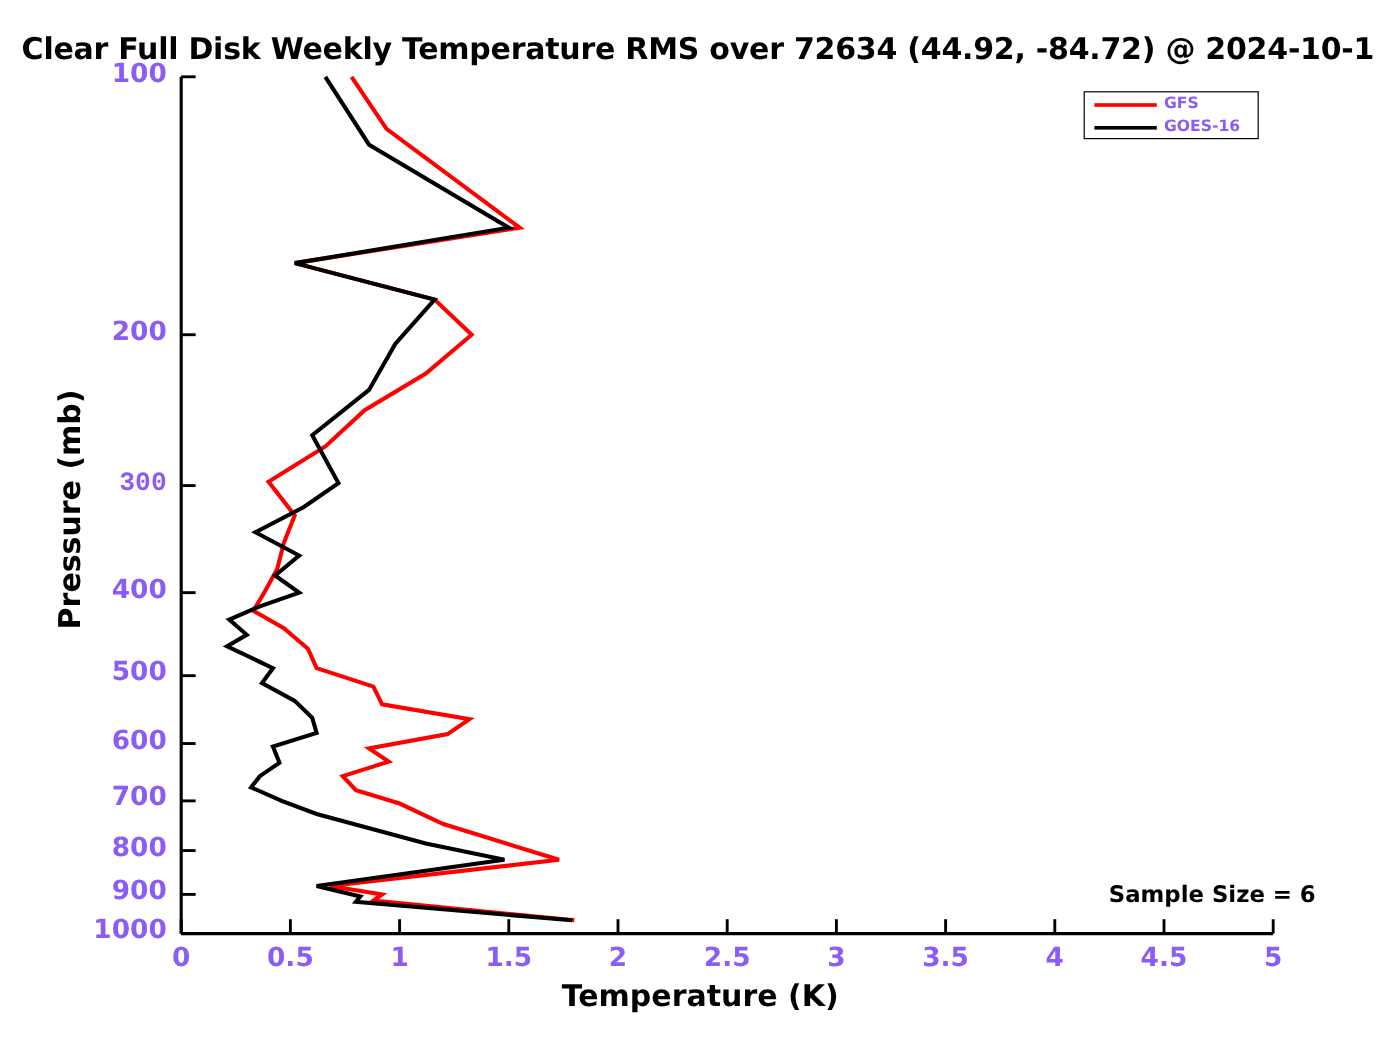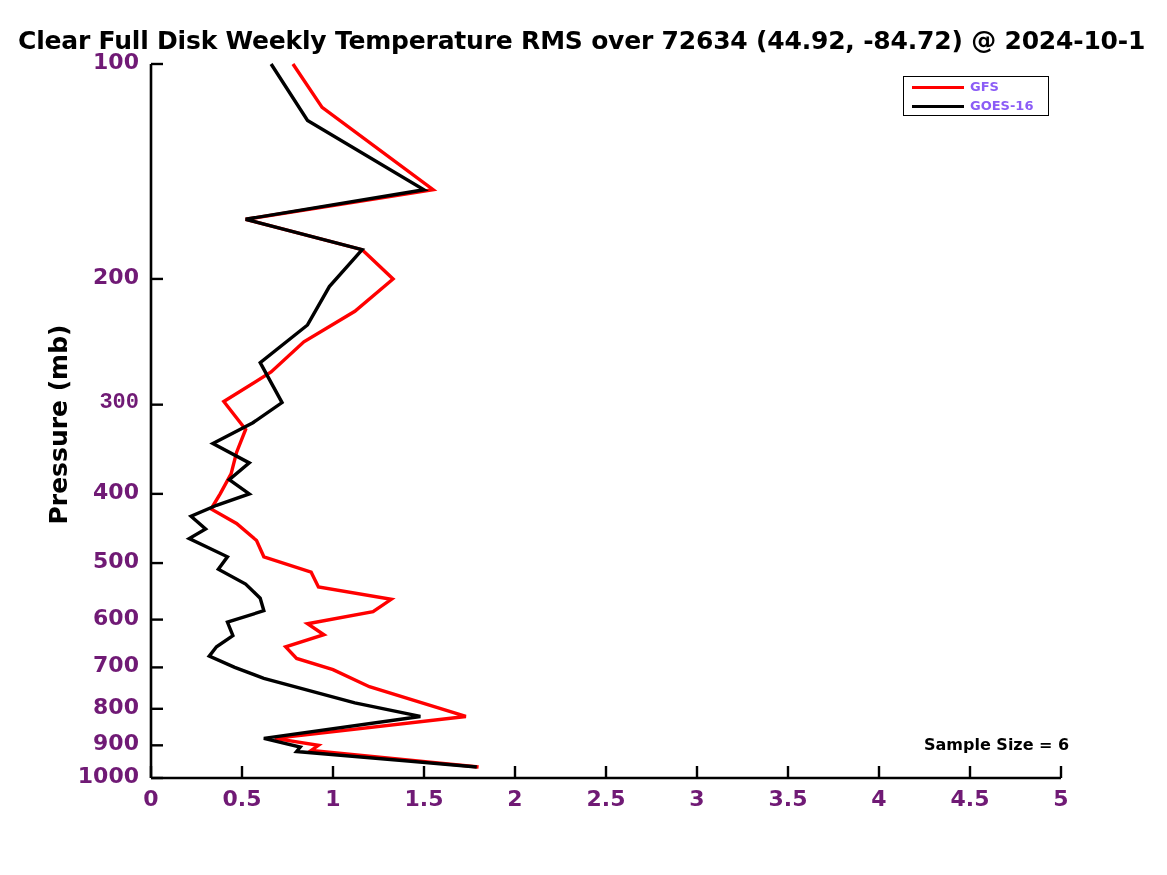--- a/index.html
+++ b/index.html
@@ -54,21 +54,21 @@
     top: 410px;
     width: 220px;
     text-align: center;
     transform: rotate(-90deg);
     transform-origin: 50% 50%;
   }
   .tick-label {
     position: absolute;
     font-size: 22px;
     font-weight: bold;
-    color: #701a75;
+    color: #8b5cf6;
     font-family: "DejaVu Sans", sans-serif;
     white-space: nowrap;
   }
   .ytick {
     text-align: right;
     width: 120px;
   }
   .xtick {
     text-align: center;
     width: 80px;
@@ -103,21 +103,21 @@
     font-size: 13px;
     font-weight: bold;
     color: #8b5cf6;
     font-family: "DejaVu Sans", sans-serif;
     white-space: nowrap;
   }
   #sample-size {
     position: absolute;
     left: 924px;
     top: 735px;
-    font-size: 16px;
+    font-size: 19px;
     font-weight: bold;
     color: #000000;
     font-family: "DejaVu Sans", sans-serif;
     white-space: nowrap;
   }
 </style>
 </head>
 <body>
 
 <div id="figure">
@@ -155,20 +155,21 @@
         <line x1="970" y1="778" x2="970" y2="766" stroke="#000000" stroke-width="2.4"></line>
         <line x1="1061" y1="778" x2="1061" y2="766" stroke="#000000" stroke-width="2.4"></line>
       </g>
     <g id="series-lines">
         <polyline points="292.96,64.00 322.08,107.34 433.10,189.73 245.64,219.28 362.12,249.69 393.06,278.94 354.84,311.30 303.88,341.86 271.12,371.99 223.80,401.55 245.64,429.48 236.54,452.46 231.08,473.86 220.16,493.87 211.06,509.00 236.54,523.43 256.56,540.56 263.84,556.80 311.16,572.23 318.44,586.93 391.24,599.31 373.04,611.75 307.52,623.71 323.90,634.73 285.68,646.80 296.60,658.41 333.00,669.61 369.40,686.72 465.86,716.46 274.76,738.36 318.44,745.33 311.16,750.45 478.60,766.95" fill="none" stroke="#FF0000" stroke-width="3.4" stroke-linejoin="miter" stroke-linecap="butt"></polyline>
         <polyline points="271.12,64.00 307.52,120.54 424.00,189.73 245.64,219.28 362.12,249.69 329.36,286.59 307.52,324.96 260.20,362.67 282.04,402.59 252.92,422.73 212.88,443.48 249.28,462.92 229.26,479.59 249.28,493.87 216.52,505.29 191.04,516.30 205.60,529.01 189.22,538.55 227.44,556.80 218.34,569.21 245.64,584.04 260.20,598.21 263.84,610.69 227.44,622.17 232.90,635.71 216.52,646.80 209.24,656.12 234.72,667.40 263.84,678.28 354.84,702.94 420.36,716.46 263.84,738.36 300.24,747.05 296.60,751.47 476.78,766.95" fill="none" stroke="#000000" stroke-width="3.4" stroke-linejoin="miter" stroke-linecap="butt"></polyline>
       </g>
   </svg>
 
   <div id="ylabel" class="axis-label">Pressure (mb)</div>
+  <div id="xlabel" class="axis-label">Temperature (K)</div>
 
   <div id="ytick-labels">
       <div class="tick-label ytick" style="left: 19px; top: 49px;">100</div>
       <div class="tick-label ytick" style="left: 19px; top: 263.935px;">200</div>
       <div class="tick-label ytick" style="left: 19px; top: 389.665px; font-family: Liberation Mono, monospace;">300</div>
       <div class="tick-label ytick" style="left: 19px; top: 478.871px;">400</div>
       <div class="tick-label ytick" style="left: 19px; top: 548.065px;">500</div>
       <div class="tick-label ytick" style="left: 19px; top: 604.6px;">600</div>
       <div class="tick-label ytick" style="left: 19px; top: 652.4px;">700</div>
       <div class="tick-label ytick" style="left: 19px; top: 693.806px;">800</div>

